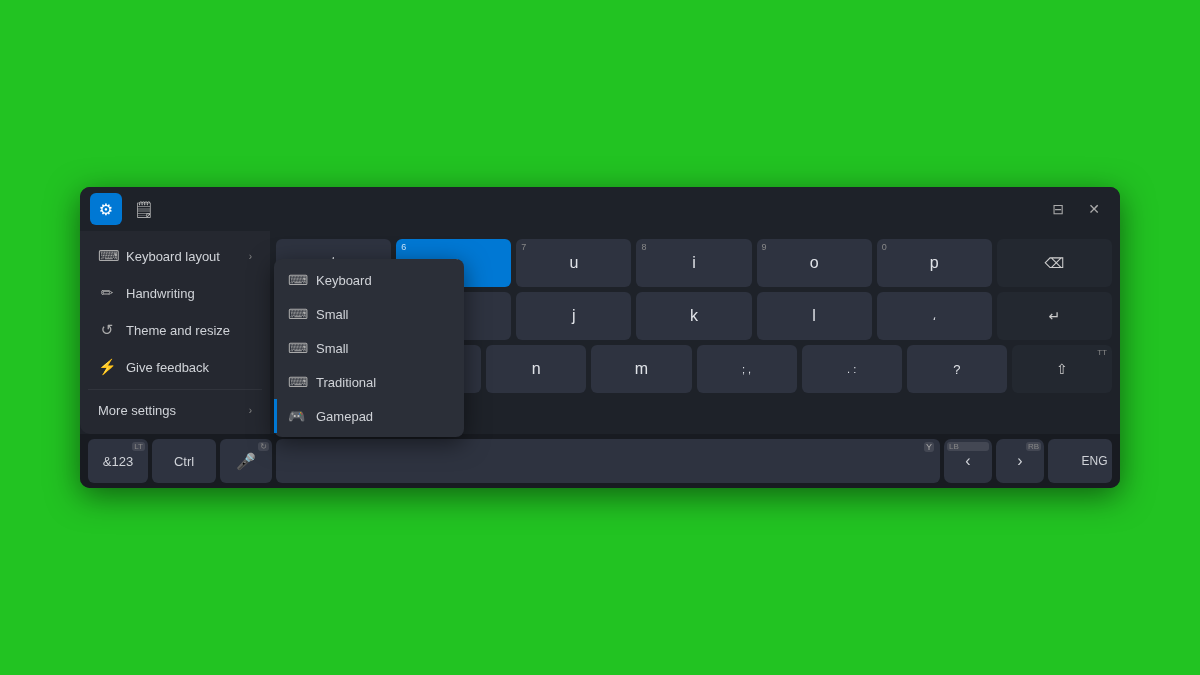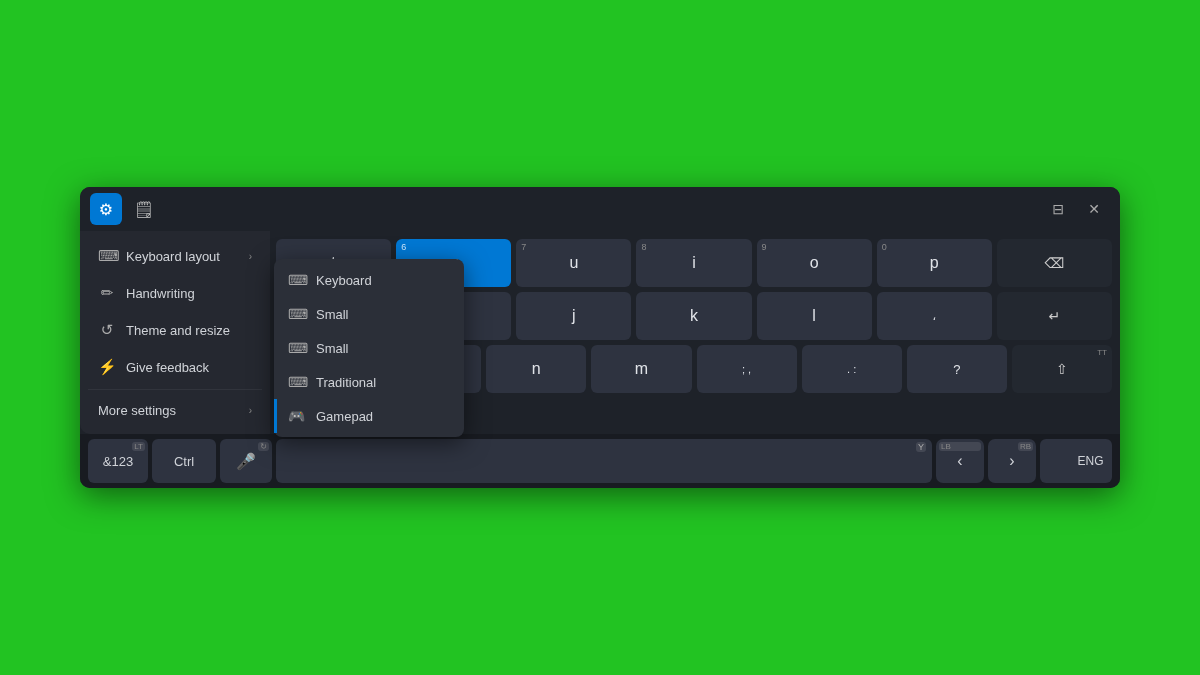--- a/index.html
+++ b/index.html
@@ -214,21 +214,21 @@
       background: rgba(255,255,255,0.1);
       border-radius: 3px;
       padding: 0 2px;
     }
 
     .bottom-key.spacebar { flex: 1; }
     .bottom-key.num-sym { width: 60px; }
     .bottom-key.ctrl-key { width: 64px; }
     .bottom-key.mic-key { width: 52px; font-size: 16px; }
     .bottom-key.arrow-key { width: 48px; font-size: 16px; border-radius: 7px; }
-    .bottom-key.lang-key { width: 72px; font-size: 12px; padding-left: 37px; }
+    .bottom-key.lang-key { width: 64px; font-size: 12px; padding-left: 37px; }
 
     
     .dropdown-menu {
       position: absolute;
       top: 28px;
       left: 194px;
       background: #2b2f38;
       border-radius: 8px;
       box-shadow: 0 6px 24px rgba(0,0,0,0.5);
       width: 190px;

